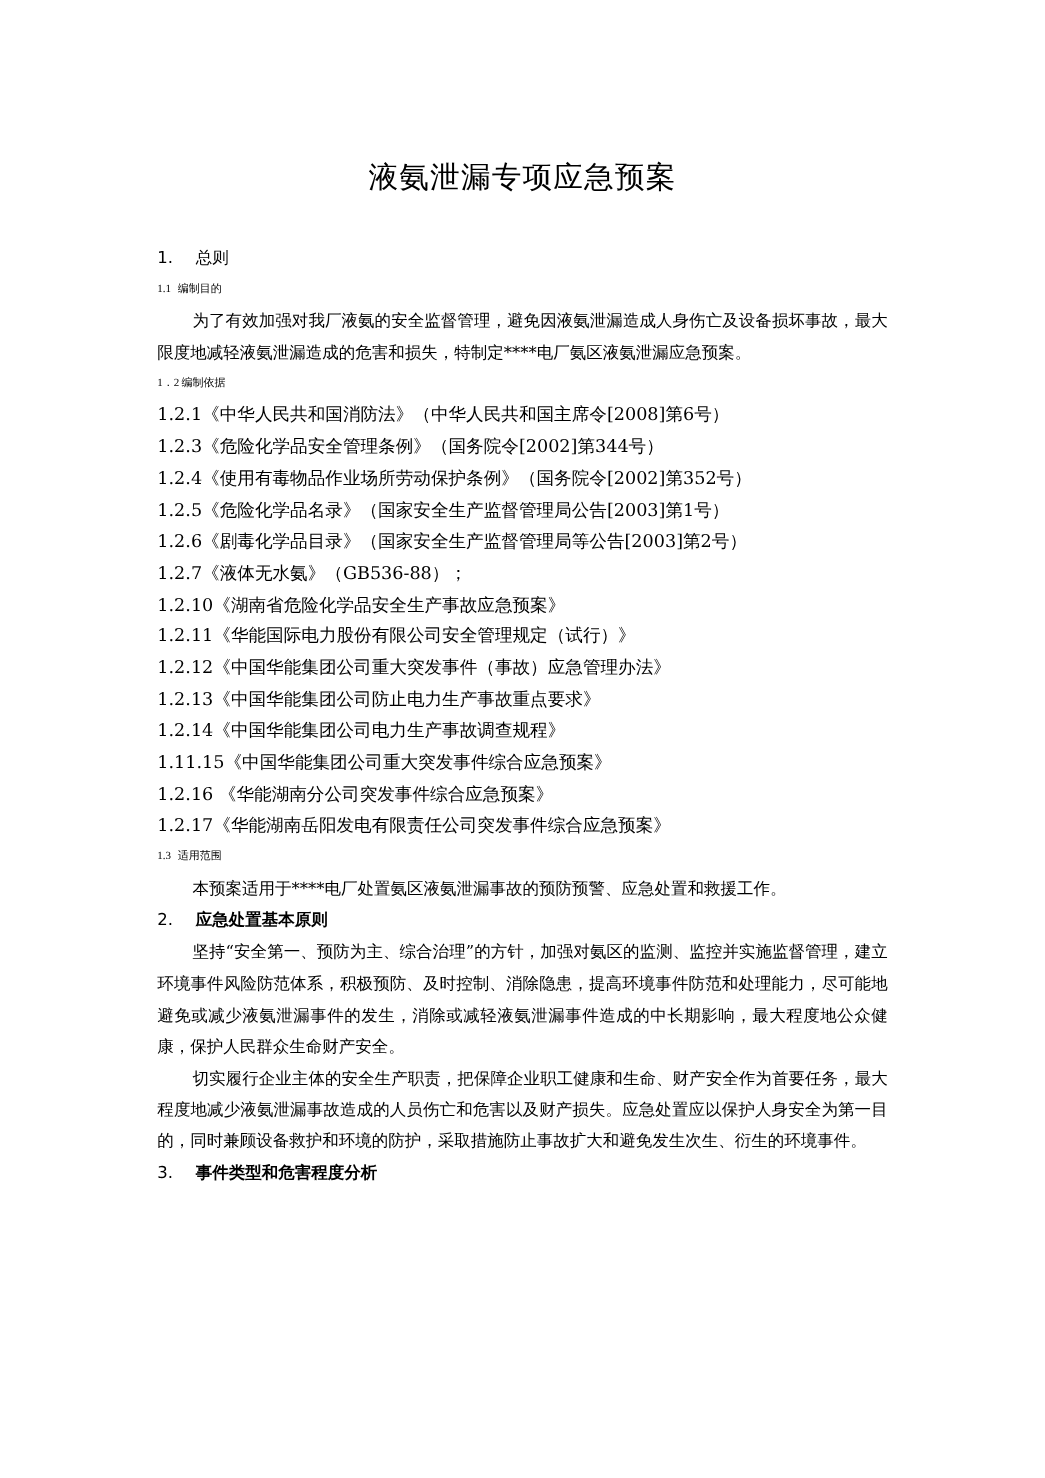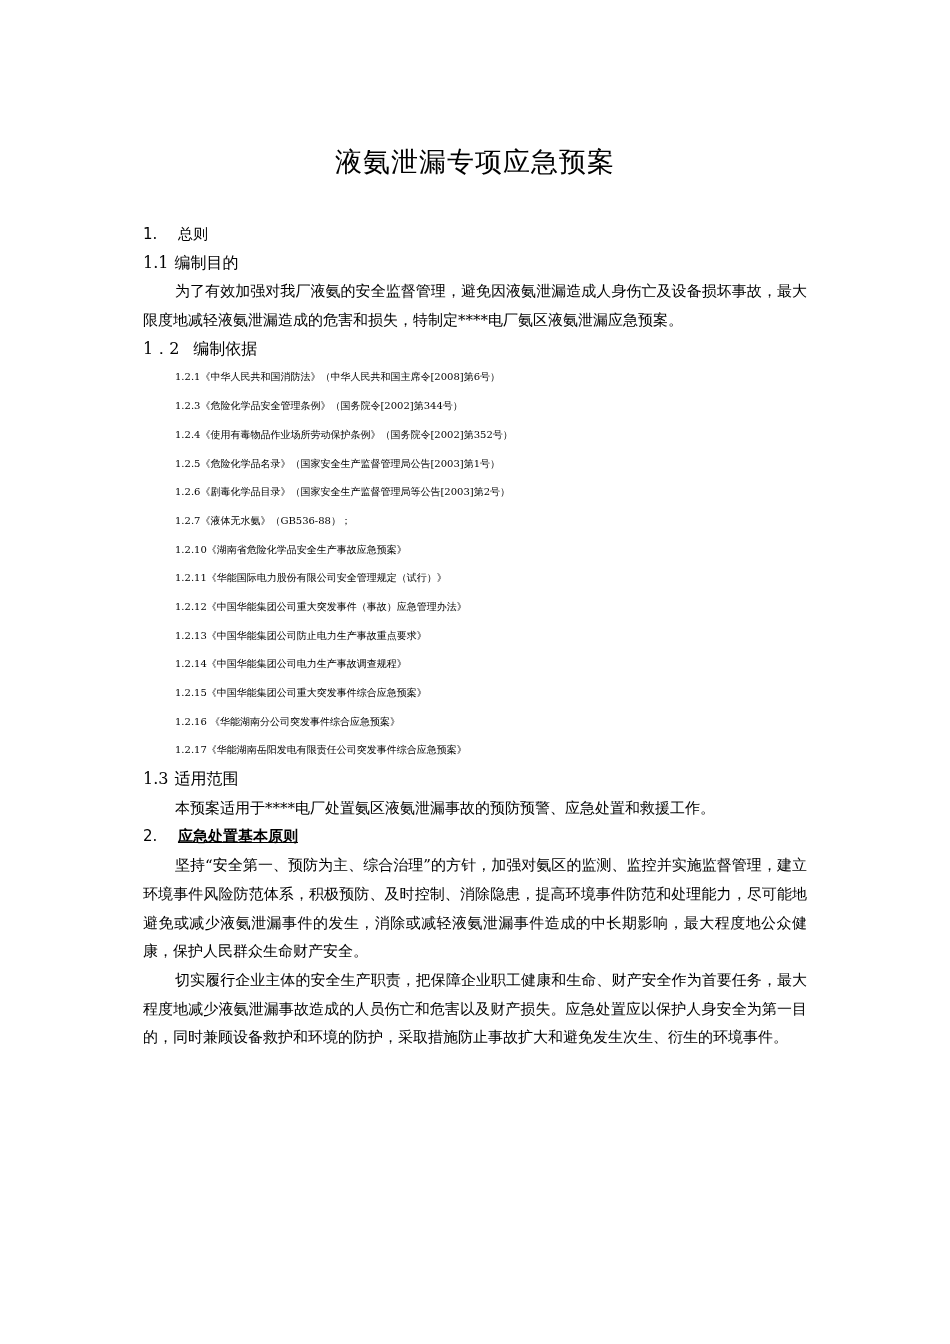--- a/index.html
+++ b/index.html
@@ -34,58 +34,57 @@
       letter-spacing: 1px;
       line-height: 40px;
     }
     .body {
       position: absolute;
       left: 143px;
       top: 220px;
       width: 664px;
     }
     .line {
-      font-size: 16px;
+      font-size: 10px;
       line-height: 28.7px;
       height: 28.7px;
       white-space: nowrap;
+      font-family: Liberation Serif, serif;
     }
     .heading {
       font-family: "DejaVu Sans", "Liberation Sans", sans-serif;
       font-size: 15px;
       line-height: 28.7px;
       height: 28.7px;
       white-space: nowrap;
     }
     .heading .num {
       display: inline-block;
       width: 35px;
     }
     .heading.bold .txt {
       font-weight: bold;
-      text-decoration: underline;
     }
     .sub .num {
       display: inline-block;
       margin-right: 6px;
     }
     .para {
       font-size: 15px;
       line-height: 28.7px;
       text-indent: 32px;
       text-align: justify;
       text-align-last: left;
       word-break: break-all;
     }
     .ref {
-      font-size: 10px;
+      font-size: 16px;
       line-height: 28.7px;
       height: 28.7px;
       white-space: nowrap;
-      margin-left: 32px;
     }
   </style>
 </head>
 <body>
 
 <div class="page">
 
   <div class="title">液氨泄漏专项应急预案</div>
 
   <div class="body">
@@ -94,49 +93,52 @@
       <span class="num">1.</span><span class="txt">总则</span>
     </div>
 
     <div class="line sub">
       <span class="num">1.1</span><span>编制目的</span>
     </div>
 
     <div class="para">为了有效加强对我厂液氨的安全监督管理，避免因液氨泄漏造成人身伤亡及设备损坏事故，最大限度地减轻液氨泄漏造成的危害和损失，特制定****电厂氨区液氨泄漏应急预案。</div>
 
     <div class="line sub">
-      <span class="num" style="margin-right:14px;">1．2</span><span>编制依据</span>
+      <span class="num" style="margin-right:2px;">1．2</span><span>编制依据</span>
     </div>
 
     <div>
       <div class="ref">1.2.1《中华人民共和国消防法》（中华人民共和国主席令[2008]第6号）</div>
       <div class="ref">1.2.3《危险化学品安全管理条例》（国务院令[2002]第344号）</div>
       <div class="ref">1.2.4《使用有毒物品作业场所劳动保护条例》（国务院令[2002]第352号）</div>
       <div class="ref">1.2.5《危险化学品名录》（国家安全生产监督管理局公告[2003]第1号）</div>
       <div class="ref">1.2.6《剧毒化学品目录》（国家安全生产监督管理局等公告[2003]第2号）</div>
       <div class="ref">1.2.7《液体无水氨》（GB536-88）；</div>
       <div class="ref">1.2.10《湖南省危险化学品安全生产事故应急预案》</div>
       <div class="ref">1.2.11《华能国际电力股份有限公司安全管理规定（试行）》</div>
       <div class="ref">1.2.12《中国华能集团公司重大突发事件（事故）应急管理办法》</div>
       <div class="ref">1.2.13《中国华能集团公司防止电力生产事故重点要求》</div>
       <div class="ref">1.2.14《中国华能集团公司电力生产事故调查规程》</div>
-      <div class="ref">1.2.15《中国华能集团公司重大突发事件综合应急预案》</div>
+      <div class="ref">1.11.15《中国华能集团公司重大突发事件综合应急预案》</div>
       <div class="ref">1.2.16 《华能湖南分公司突发事件综合应急预案》</div>
       <div class="ref">1.2.17《华能湖南岳阳发电有限责任公司突发事件综合应急预案》</div>
     </div>
 
     <div class="line sub">
       <span class="num">1.3</span><span>适用范围</span>
     </div>
 
     <div class="para">本预案适用于****电厂处置氨区液氨泄漏事故的预防预警、应急处置和救援工作。</div>
 
     <div class="heading bold">
       <span class="num">2.</span><span class="txt">应急处置基本原则</span>
     </div>
 
     <div class="para">坚持“安全第一、预防为主、综合治理”的方针，加强对氨区的监测、监控并实施监督管理，建立环境事件风险防范体系，积极预防、及时控制、消除隐患，提高环境事件防范和处理能力，尽可能地避免或减少液氨泄漏事件的发生，消除或减轻液氨泄漏事件造成的中长期影响，最大程度地公众健康，保护人民群众生命财产安全。</div>
 
     <div class="para">切实履行企业主体的安全生产职责，把保障企业职工健康和生命、财产安全作为首要任务，最大程度地减少液氨泄漏事故造成的人员伤亡和危害以及财产损失。应急处置应以保护人身安全为第一目的，同时兼顾设备救护和环境的防护，采取措施防止事故扩大和避免发生次生、衍生的环境事件。</div>
 
+    <div class="heading bold">
+      <span class="num">3.</span><span class="txt">事件类型和危害程度分析</span>
+    </div>
 
   </div>
 </div>
 
 </body></html>

